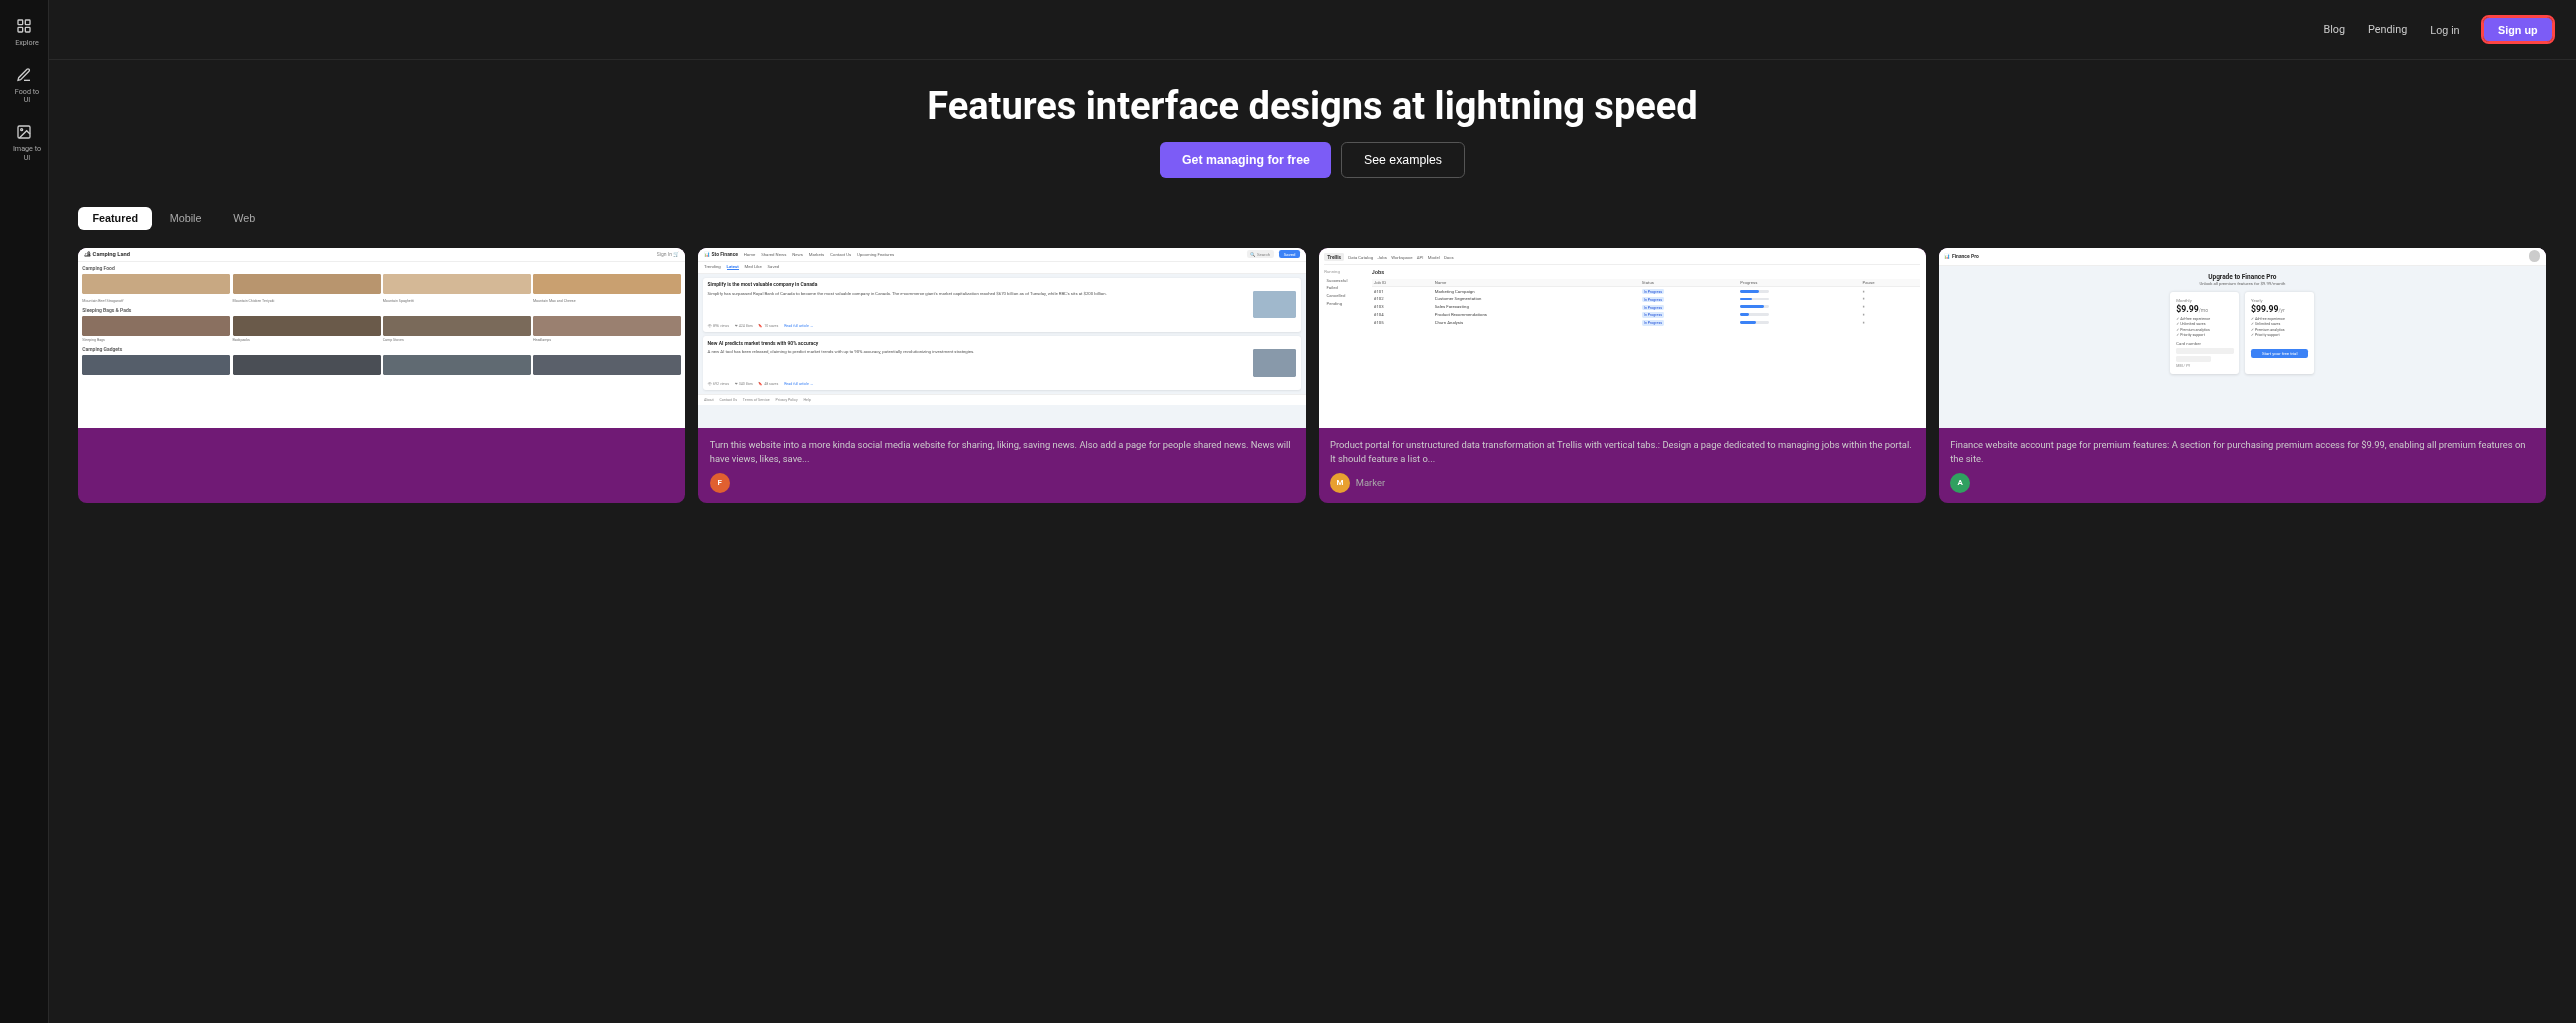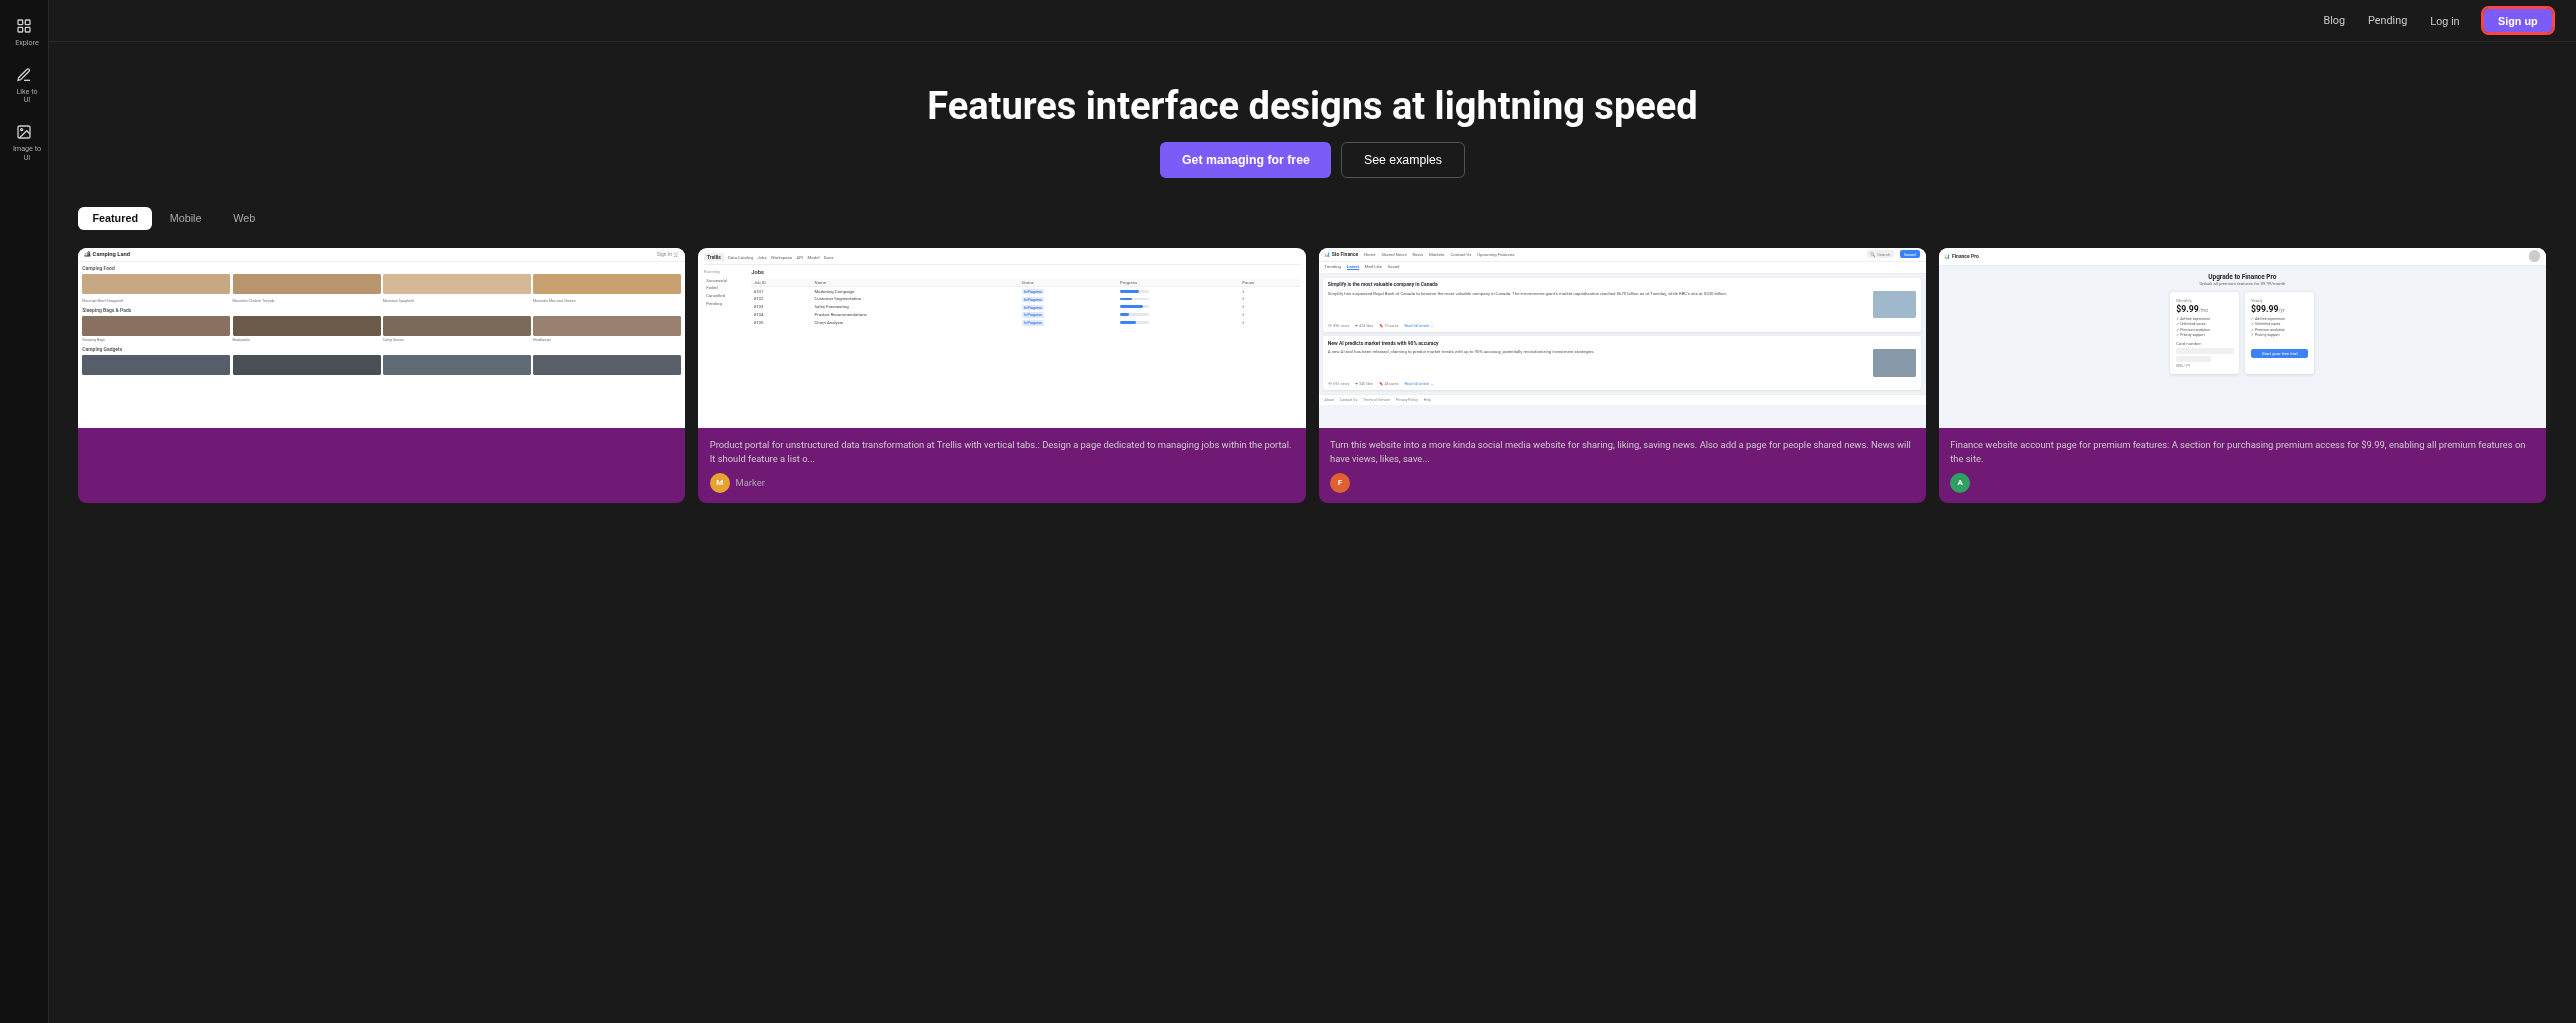--- a/index.html
+++ b/index.html
@@ -50,21 +50,21 @@
       color: #aaa;
       text-align: center;
       line-height: 1.2;
       padding-left: 6px;
     }
 
     
     .topnav {
       position: fixed;
       top: 0; left: 49px; right: 0;
-      height: 42px;
+      height: 60px;
       background: #1a1a1a;
       display: flex;
       align-items: center;
       justify-content: flex-end;
       padding: 0 23px;
       gap: 23px;
       z-index: 99;
       border-bottom: 0.7px solid #2a2a2a;
     }
     .topnav-link {
@@ -235,21 +235,21 @@
     </span>
     <span class="label">Explore</span>
   </div>
   <div class="sidebar-item">
     <span class="icon">
       <svg width="16" height="16" viewBox="0 0 24 24" fill="none" stroke="#ccc" stroke-width="2">
         <path d="M12 20h9"></path>
           <path d="M16.5 3.5a2.121 2.121 0 013 3L7 19l-4 1 1-4L16.5 3.5z"></path>
       </svg>
     </span>
-    <span class="label">Like to UI</span>
+    <span class="label">Food to UI</span>
   </div>
   <div class="sidebar-item">
     <span class="icon">
       <svg width="16" height="16" viewBox="0 0 24 24" fill="none" stroke="#ccc" stroke-width="2">
         <rect x="3" y="3" width="18" height="18" rx="2"></rect>
           <circle cx="8.5" cy="8.5" r="1.5"></circle>
         <polyline points="21 15 16 10 5 21"></polyline>
       </svg>
     </span>
     <span class="label">Image to UI</span>
@@ -317,20 +317,86 @@
           <div style="font-size:5px; color:#555; margin-bottom:2.9px; font-weight:600;">Camping Gadgets</div>
           <div style="display:grid; grid-template-columns:repeat(4,1fr); gap:2.2px; margin-bottom:2.2px;">
             <div style="background:#555e6a; border-radius:1.4px; height:20px;"></div>
             <div style="background:#4a4e55; border-radius:1.4px; height:20px;"></div>
             <div style="background:#606a72; border-radius:1.4px; height:20px;"></div>
             <div style="background:#5a606a; border-radius:1.4px; height:20px;"></div>
           </div>
         </div>
       </div>
       <div class="card-body">
+      </div>
+    </div>
+
+    <div class="card">
+      <div class="card-preview" style="background:#f0f4f8; overflow:hidden; padding:0;">
+
+        <div style="background:#fff; padding:2.9px 5.8px; border-bottom:0.7px solid #eee; display:flex; gap:5.8px; align-items:center;">
+          <span style="font-size:5px; font-weight:bold; color:#333;">📊 Sto Finance</span>
+          <span style="font-size:4.3px; color:#666;">Home</span>
+          <span style="font-size:4.3px; color:#666;">Shared News</span>
+          <span style="font-size:4.3px; color:#666;">News</span>
+          <span style="font-size:4.3px; color:#666;">Markets</span>
+          <span style="font-size:4.3px; color:#666;">Contact Us</span>
+          <span style="font-size:4.3px; color:#666;">Upcoming Features</span>
+          <div style="margin-left:auto; background:#f0f0f0; border-radius:2.2px; padding:1.4px 3.6px; font-size:4.3px; color:#888;">🔍 Search</div>
+          <div style="background:#3b82f6; color:#fff; border-radius:2.2px; padding:1.4px 4.3px; font-size:4.3px;">Saved</div>
+        </div>
+
+        <div style="background:#fff; padding:2.2px 5.8px; border-bottom:0.7px solid #eee; display:flex; gap:5.8px;">
+          <span style="font-size:4.3px; color:#666;">Trending</span>
+          <span style="font-size:4.3px; color:#3b82f6; font-weight:bold; border-bottom:0.7px solid #3b82f6;">Latest</span>
+          <span style="font-size:4.3px; color:#666;">Med Like</span>
+          <span style="font-size:4.3px; color:#666;">Saved</span>
+        </div>
+
+        <div style="background:#fff; margin:4.3px; border-radius:2.9px; overflow:hidden; box-shadow:0 0.7px 2.2px rgba(0,0,0,0.08);">
+          <div style="padding:3.6px 5px; font-size:5px; font-weight:600; color:#222;">Simplify is the most valuable company in Canada</div>
+          <div style="display:flex; gap:4.3px; padding:0 5px 3.6px;">
+            <div style="flex:1; font-size:4.3px; color:#555; line-height:1.4;">Simplify has surpassed Royal Bank of Canada to become the most valuable company in Canada. The e-commerce giant's market capitalization reached $670 billion as of Tuesday, while RBC's sits at $200 billion.</div>
+            <div style="width:43px; height:27.4px; background:#a0b8cc; border-radius:1.4px; flex-shrink:0;"></div>
+          </div>
+          <div style="padding:2.2px 5px 3.6px; display:flex; gap:5.8px;">
+            <span style="font-size:3.6px; color:#888;">👁 896 views</span>
+            <span style="font-size:3.6px; color:#888;">❤ 424 likes</span>
+            <span style="font-size:3.6px; color:#888;">🔖 10 saves</span>
+            <span style="font-size:3.6px; color:#3b82f6;">Read full article →</span>
+          </div>
+        </div>
+
+        <div style="background:#fff; margin:0 4.3px 4.3px; border-radius:2.9px; overflow:hidden; box-shadow:0 0.7px 2.2px rgba(0,0,0,0.08);">
+          <div style="padding:3.6px 5px; font-size:5px; font-weight:600; color:#222;">New AI predicts market trends with 90% accuracy</div>
+          <div style="display:flex; gap:4.3px; padding:0 5px 3.6px;">
+            <div style="flex:1; font-size:4.3px; color:#555; line-height:1.4;">A new AI tool has been released, claiming to predict market trends with up to 90% accuracy, potentially revolutionizing investment strategies.</div>
+            <div style="width:43px; height:27.4px; background:#8899aa; border-radius:1.4px; flex-shrink:0;"></div>
+          </div>
+          <div style="padding:2.2px 5px 3.6px; display:flex; gap:5.8px;">
+            <span style="font-size:3.6px; color:#888;">👁 692 views</span>
+            <span style="font-size:3.6px; color:#888;">❤ 340 likes</span>
+            <span style="font-size:3.6px; color:#888;">🔖 48 saves</span>
+            <span style="font-size:3.6px; color:#3b82f6;">Read full article →</span>
+          </div>
+        </div>
+
+        <div style="background:#fff; padding:2.9px 5.8px; border-top:0.7px solid #eee; display:flex; gap:5.8px; margin-top:auto;">
+          <span style="font-size:3.6px; color:#888;">About</span>
+          <span style="font-size:3.6px; color:#888;">Contact Us</span>
+          <span style="font-size:3.6px; color:#888;">Terms of Service</span>
+          <span style="font-size:3.6px; color:#888;">Privacy Policy</span>
+          <span style="font-size:3.6px; color:#888;">Help</span>
+        </div>
+      </div>
+      <div class="card-body">
+        <p class="card-desc">Turn this website into a more kinda social media website for sharing, liking, saving news. Also add a page for people shared news. News will have views, likes, save...</p>
+        <div class="card-author">
+          <div class="avatar" style="background:#e06030;">F</div>
+        </div>
       </div>
     </div>
 
     <div class="card">
       <div class="card-preview" style="background:#fff; padding:5.8px; overflow:hidden;">
 
         <div style="display:flex; gap:4.3px; margin-bottom:4.3px; align-items:center; border-bottom:0.7px solid #eee; padding-bottom:2.9px;">
           <span style="font-size:5px; font-weight:bold; color:#333; background:#eee; padding:0.7px 2.9px; border-radius:1.4px;">Trellis</span>
           <span style="font-size:4.3px; color:#666;">Data Catalog</span>
           <span style="font-size:4.3px; color:#666;">Jobs</span>
@@ -425,86 +491,20 @@
         <p class="card-desc">Product portal for unstructured data transformation at Trellis with vertical tabs.: Design a page dedicated to managing jobs within the portal. It should feature a list o...</p>
         <div class="card-author">
           <div class="avatar" style="background:#e8a030;">M</div>
           <span class="avatar-name">Marker</span>
         </div>
       </div>
     </div>
 
     <div class="card">
       <div class="card-preview" style="background:#f0f4f8; overflow:hidden; padding:0;">
-
-        <div style="background:#fff; padding:2.9px 5.8px; border-bottom:0.7px solid #eee; display:flex; gap:5.8px; align-items:center;">
-          <span style="font-size:5px; font-weight:bold; color:#333;">📊 Sto Finance</span>
-          <span style="font-size:4.3px; color:#666;">Home</span>
-          <span style="font-size:4.3px; color:#666;">Shared News</span>
-          <span style="font-size:4.3px; color:#666;">News</span>
-          <span style="font-size:4.3px; color:#666;">Markets</span>
-          <span style="font-size:4.3px; color:#666;">Contact Us</span>
-          <span style="font-size:4.3px; color:#666;">Upcoming Features</span>
-          <div style="margin-left:auto; background:#f0f0f0; border-radius:2.2px; padding:1.4px 3.6px; font-size:4.3px; color:#888;">🔍 Search</div>
-          <div style="background:#3b82f6; color:#fff; border-radius:2.2px; padding:1.4px 4.3px; font-size:4.3px;">Saved</div>
-        </div>
-
-        <div style="background:#fff; padding:2.2px 5.8px; border-bottom:0.7px solid #eee; display:flex; gap:5.8px;">
-          <span style="font-size:4.3px; color:#666;">Trending</span>
-          <span style="font-size:4.3px; color:#3b82f6; font-weight:bold; border-bottom:0.7px solid #3b82f6;">Latest</span>
-          <span style="font-size:4.3px; color:#666;">Med Like</span>
-          <span style="font-size:4.3px; color:#666;">Saved</span>
-        </div>
-
-        <div style="background:#fff; margin:4.3px; border-radius:2.9px; overflow:hidden; box-shadow:0 0.7px 2.2px rgba(0,0,0,0.08);">
-          <div style="padding:3.6px 5px; font-size:5px; font-weight:600; color:#222;">Simplify is the most valuable company in Canada</div>
-          <div style="display:flex; gap:4.3px; padding:0 5px 3.6px;">
-            <div style="flex:1; font-size:4.3px; color:#555; line-height:1.4;">Simplify has surpassed Royal Bank of Canada to become the most valuable company in Canada. The e-commerce giant's market capitalization reached $670 billion as of Tuesday, while RBC's sits at $200 billion.</div>
-            <div style="width:43px; height:27.4px; background:#a0b8cc; border-radius:1.4px; flex-shrink:0;"></div>
-          </div>
-          <div style="padding:2.2px 5px 3.6px; display:flex; gap:5.8px;">
-            <span style="font-size:3.6px; color:#888;">👁 896 views</span>
-            <span style="font-size:3.6px; color:#888;">❤ 424 likes</span>
-            <span style="font-size:3.6px; color:#888;">🔖 10 saves</span>
-            <span style="font-size:3.6px; color:#3b82f6;">Read full article →</span>
-          </div>
-        </div>
-
-        <div style="background:#fff; margin:0 4.3px 4.3px; border-radius:2.9px; overflow:hidden; box-shadow:0 0.7px 2.2px rgba(0,0,0,0.08);">
-          <div style="padding:3.6px 5px; font-size:5px; font-weight:600; color:#222;">New AI predicts market trends with 90% accuracy</div>
-          <div style="display:flex; gap:4.3px; padding:0 5px 3.6px;">
-            <div style="flex:1; font-size:4.3px; color:#555; line-height:1.4;">A new AI tool has been released, claiming to predict market trends with up to 90% accuracy, potentially revolutionizing investment strategies.</div>
-            <div style="width:43px; height:27.4px; background:#8899aa; border-radius:1.4px; flex-shrink:0;"></div>
-          </div>
-          <div style="padding:2.2px 5px 3.6px; display:flex; gap:5.8px;">
-            <span style="font-size:3.6px; color:#888;">👁 692 views</span>
-            <span style="font-size:3.6px; color:#888;">❤ 340 likes</span>
-            <span style="font-size:3.6px; color:#888;">🔖 48 saves</span>
-            <span style="font-size:3.6px; color:#3b82f6;">Read full article →</span>
-          </div>
-        </div>
-
-        <div style="background:#fff; padding:2.9px 5.8px; border-top:0.7px solid #eee; display:flex; gap:5.8px; margin-top:auto;">
-          <span style="font-size:3.6px; color:#888;">About</span>
-          <span style="font-size:3.6px; color:#888;">Contact Us</span>
-          <span style="font-size:3.6px; color:#888;">Terms of Service</span>
-          <span style="font-size:3.6px; color:#888;">Privacy Policy</span>
-          <span style="font-size:3.6px; color:#888;">Help</span>
-        </div>
-      </div>
-      <div class="card-body">
-        <p class="card-desc">Turn this website into a more kinda social media website for sharing, liking, saving news. Also add a page for people shared news. News will have views, likes, save...</p>
-        <div class="card-author">
-          <div class="avatar" style="background:#e06030;">F</div>
-        </div>
-      </div>
-    </div>
-
-    <div class="card">
-      <div class="card-preview" style="background:#f0f4f8; overflow:hidden; padding:0;">
         <div style="background:#fff; padding:2.9px 5.8px; border-bottom:0.7px solid #eee; display:flex; justify-content:space-between; align-items:center;">
           <span style="font-size:5px; font-weight:bold; color:#333;">📊 Finance Pro</span>
           <div style="width:11.5px; height:11.5px; background:#ccc; border-radius:50%;"></div>
         </div>
         <div style="padding:7.2px; display:flex; justify-content:center;">
           <div style="text-align:center; margin-bottom:5.8px;">
             <div style="font-size:6.5px; font-weight:bold; color:#222;">Upgrade to Finance Pro</div>
             <div style="font-size:4.3px; color:#666; margin-bottom:5.8px;">Unlock all premium features for $9.99/month</div>
             <div style="display:flex; gap:5.8px; justify-content:center;">
 

